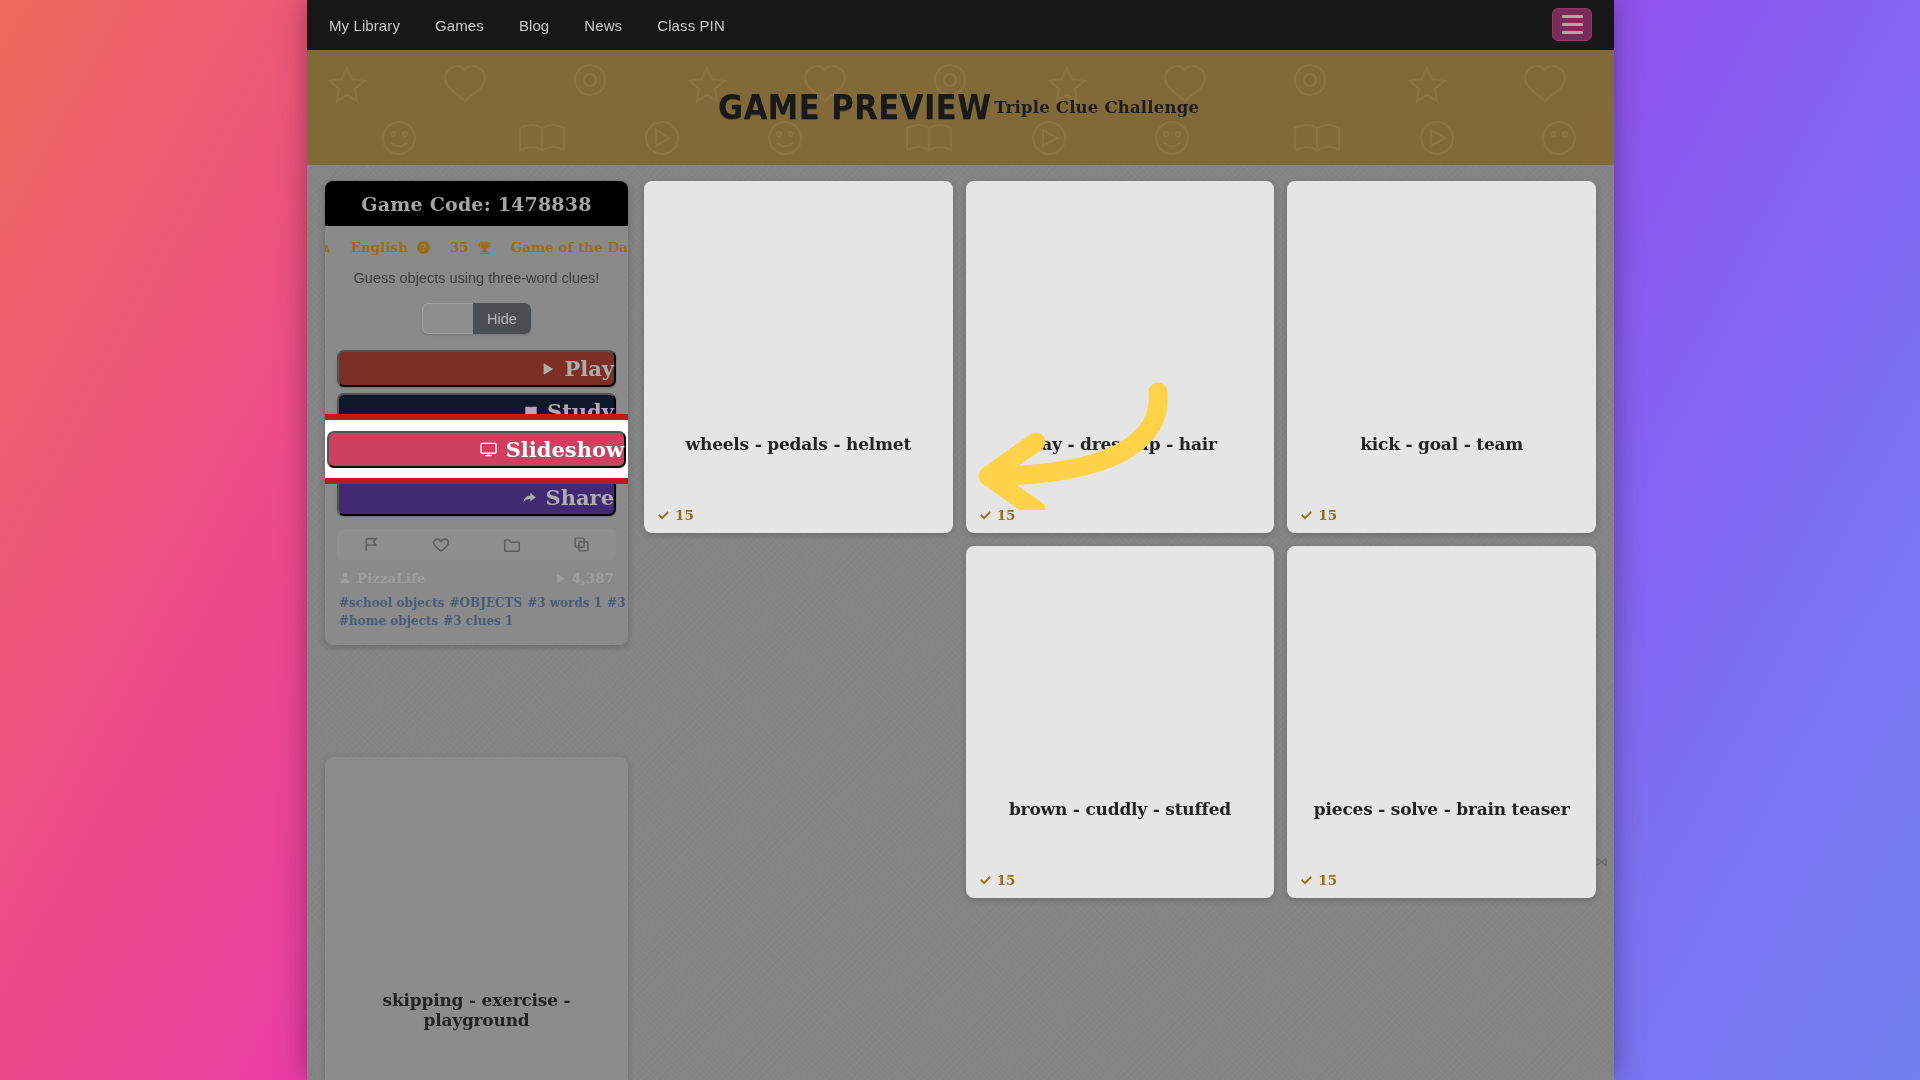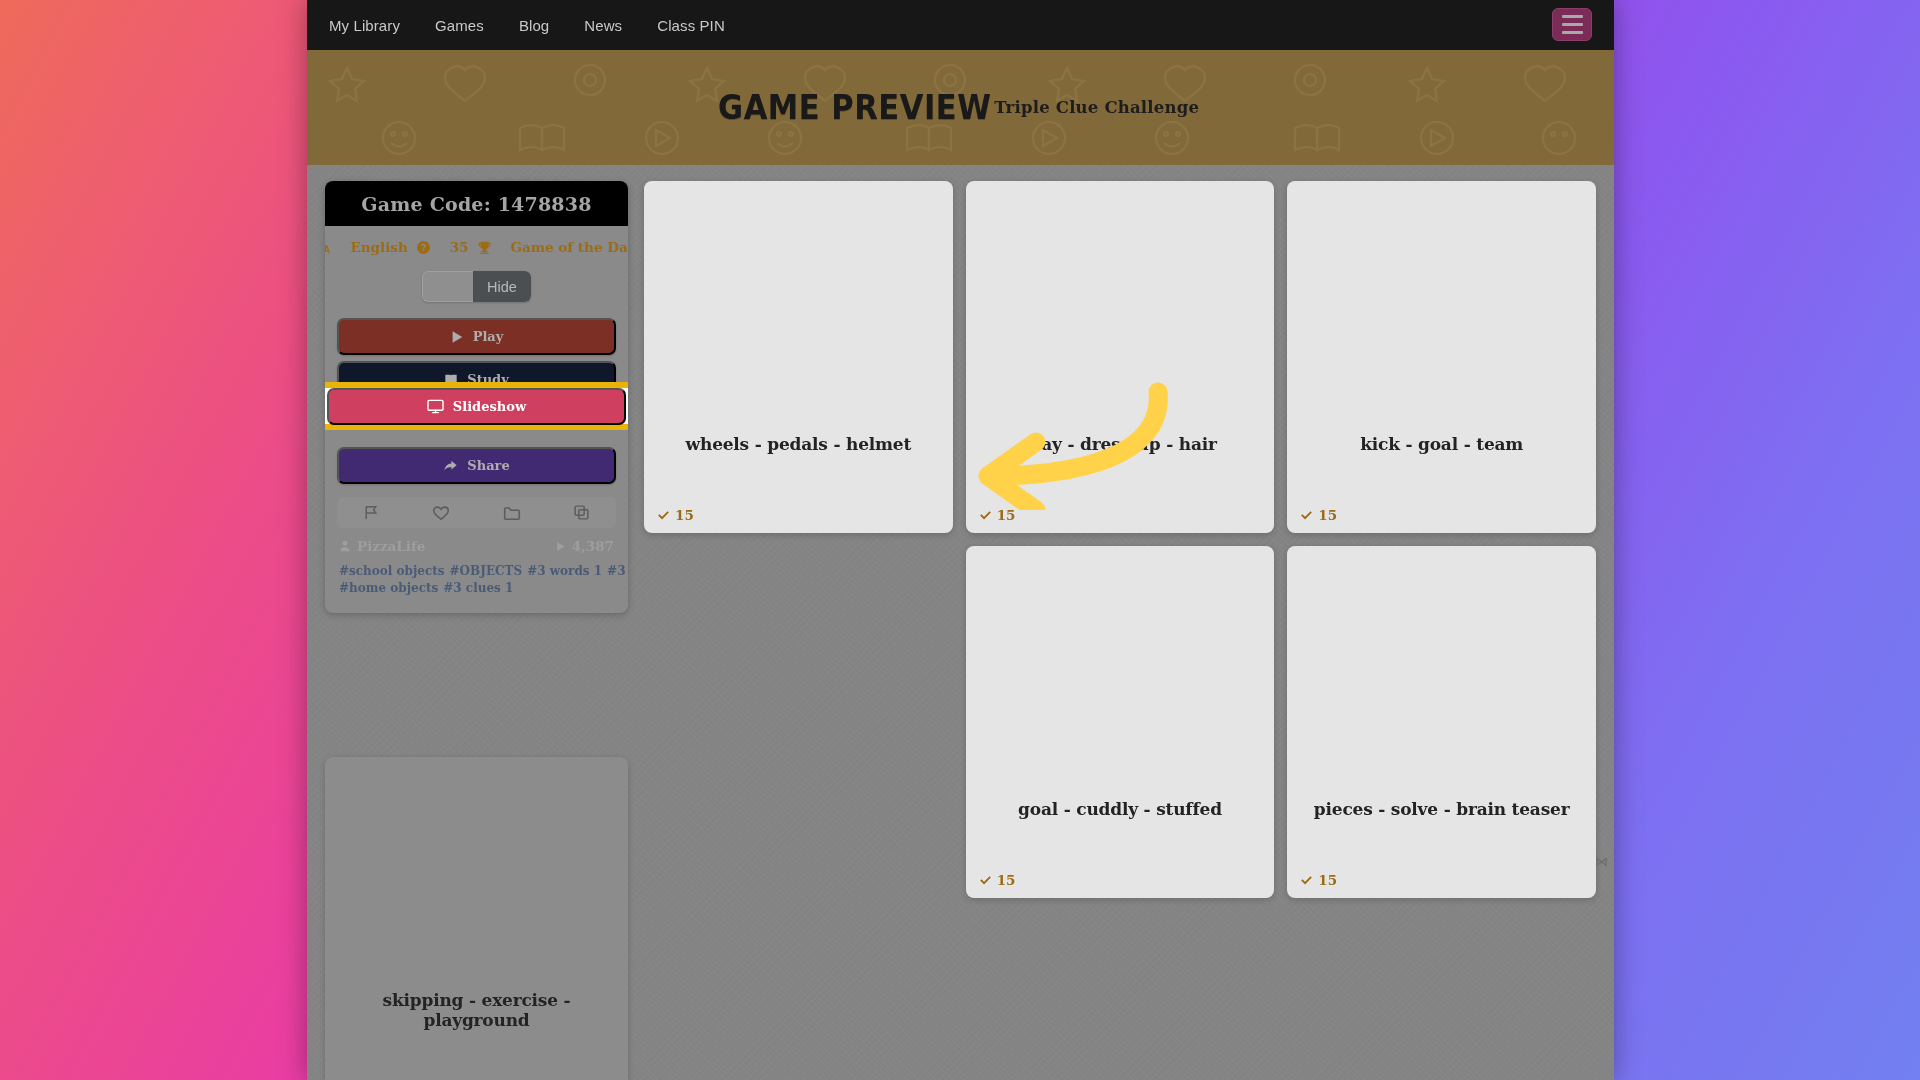--- a/index.html
+++ b/index.html
@@ -219,46 +219,46 @@
     display: flex;
     flex-direction: column;
     gap: 6px;
     position: relative;
   }
   .action-btn {
     height: 37px;
     border-radius: 7px;
     display: flex;
     align-items: center;
-    justify-content: center;
+    justify-content: flex-end;
     gap: 9px;
     font-family: "DejaVu Serif", serif;
     font-weight: bold;
-    font-size: 13px;
+    font-size: 21px;
     color: #adadad;
     box-shadow: 0 1px 2px rgba(0,0,0,.2);
   }
   #play-button  { background: #7c2f24; }
   #study-button { background: #0f172a; }
   #slideshow-button {
     background: #cf3f5f;
     color: #ffffff;
     box-shadow: none;
   }
   #share-button { background: #422a72; }
   .btn-icon { display: inline-flex; align-items: center; }
 
   
   #slideshow-highlight {
     position: absolute;
     left: -10px;
     right: -10px;
     top: 80px;
-    height: 48px;
-    border: 6px solid #eab308;
+    height: 70px;
+    border: 6px solid #b91c1c;
     background: #ffffff;
     border-radius: 4px;
     z-index: 4;
     display: flex;
     align-items: center;
     padding: 0 6px;
   }
   #slideshow-highlight .action-btn { width: 100%; }
 
   
@@ -467,20 +467,21 @@
           <span>35</span>
         </span>
         <span class="meta-item">
           <svg width="13" height="13" viewBox="0 0 16 16" fill="currentColor">
             <path d="M3 1h10v1h2.5v2.2c0 1.8-1.3 3.3-3.1 3.6-.5 1.1-1.5 2-2.6 2.3V12h2v1.5H4.2V12h2V10.1C5 9.8 4.1 8.9 3.6 7.8 1.8 7.5.5 6 .5 4.2V2H3V1zm0 2.3H1.9v.9c0 1 .6 1.8 1.5 2.1-.2-.6-.4-1.3-.4-2v-1zm10 0v1c0 .7-.1 1.4-.4 2 .9-.3 1.5-1.1 1.5-2.1v-.9H13zM2.8 14.5h10.4V16H2.8v-1.5z"></path>
           </svg>
           <span>Game of the Day</span>
         </span>
       </div>
 
+      <p id="description">Guess objects using three-word clues!</p>
 
       <div id="hide-toggle-wrap">
         <div id="hide-toggle">
           <div id="toggle-left"></div>
           <div id="toggle-hide">Hide</div>
         </div>
       </div>
 
       <div id="action-buttons">
 
@@ -600,21 +601,21 @@
           <svg width="13" height="13" viewBox="0 0 16 16" fill="currentColor">
               <path d="M6.2 12.8L1.4 8l1.6-1.6 3.2 3.2 6.8-6.8L14.6 4.4z"></path>
             </svg>
           <span>15</span>
         </div>
       </div>
 
       <div style="visibility:hidden"></div>
 
       <div class="clue-card">
-        <div class="clue-text">goal - cuddly - stuffed</div>
+        <div class="clue-text">brown - cuddly - stuffed</div>
         <div class="clue-count">
           <svg width="13" height="13" viewBox="0 0 16 16" fill="currentColor">
               <path d="M6.2 12.8L1.4 8l1.6-1.6 3.2 3.2 6.8-6.8L14.6 4.4z"></path>
             </svg>
           <span>15</span>
         </div>
       </div>
 
       <div class="clue-card">
         <div class="clue-text">pieces - solve - brain teaser</div>

